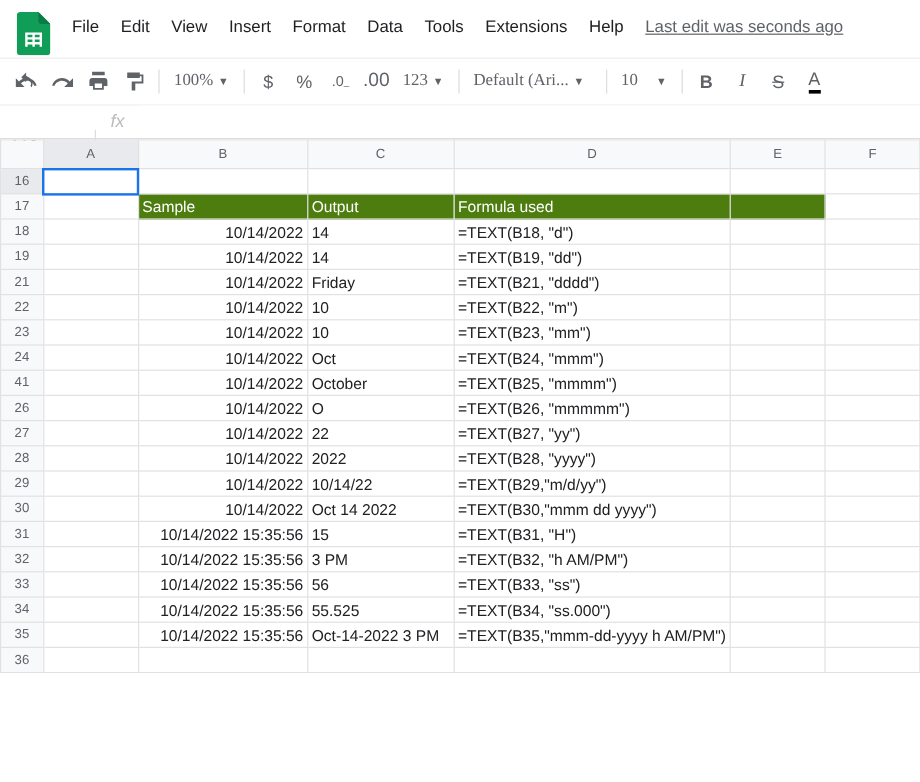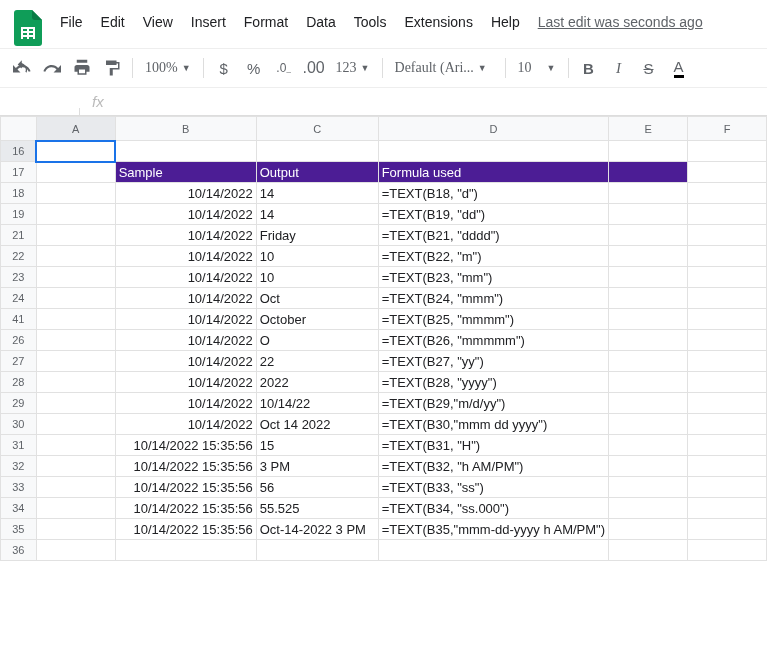--- a/index.html
+++ b/index.html
@@ -34,21 +34,21 @@
 .grid thead th { background: #f8f9fa; color: #5f6368; font-size: 11px; height: 24px; text-align: center; }
 .grid tbody th { background: #f8f9fa; color: #5f6368; font-size: 11px; width: 46px; text-align: center; height: 21px; }
 .grid td { height: 21px; padding: 0 3px; font-size: 13px; vertical-align: middle; white-space: nowrap; }
 .corner { width: 46px; background: #f8f9fa; border: 1px solid #e1e1e1; }
 .col-A { width: 112px; }
 .col-B { width: 148px; }
 .col-C { width: 126px; }
 .col-D { width: 112px; }
 .col-E { width: 112px; }
 .col-F { width: 112px; }
-.hdr-blue { background: #4c1d95; color: #fff; font-weight: bold; }
+.hdr-blue { background: #4d7c0f; color: #fff; font-weight: bold; }
 .right { text-align: right; }
 .active-cell { outline: 2px solid #1a73e8; outline-offset: -1px; }
 .active-rh, .active-ch { background: #e8eaed !important; }
 </style>
 </head>
 <body>
 
 <div class="header">
   <div class="logo">
     <svg width="28" height="36" viewBox="0 0 28 36">

